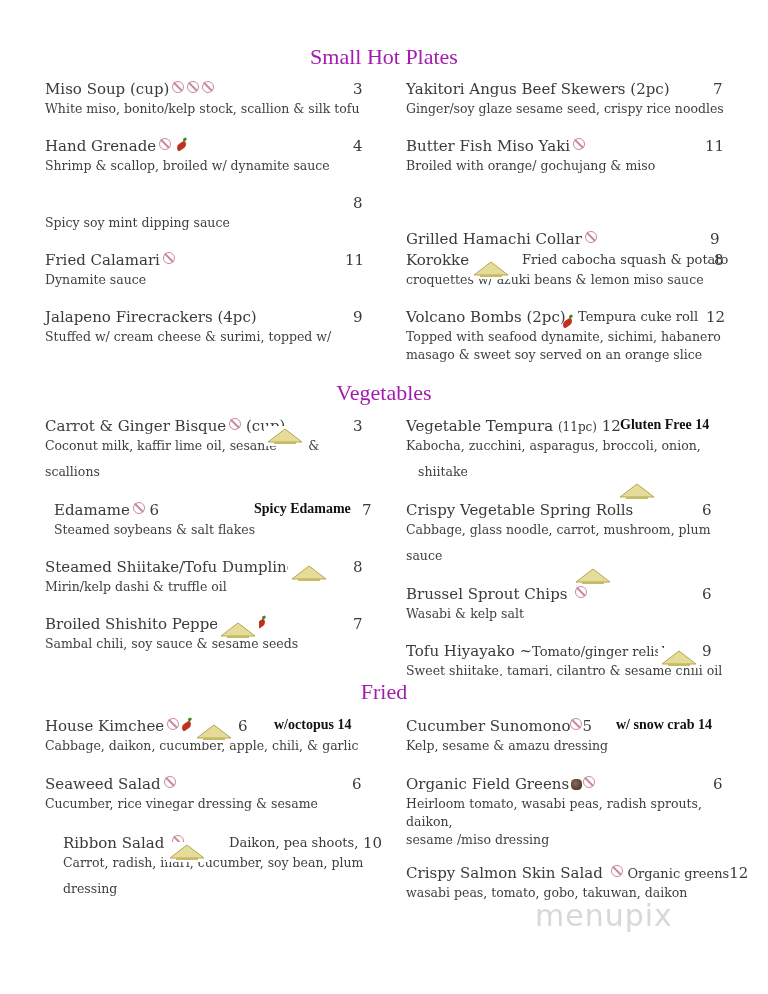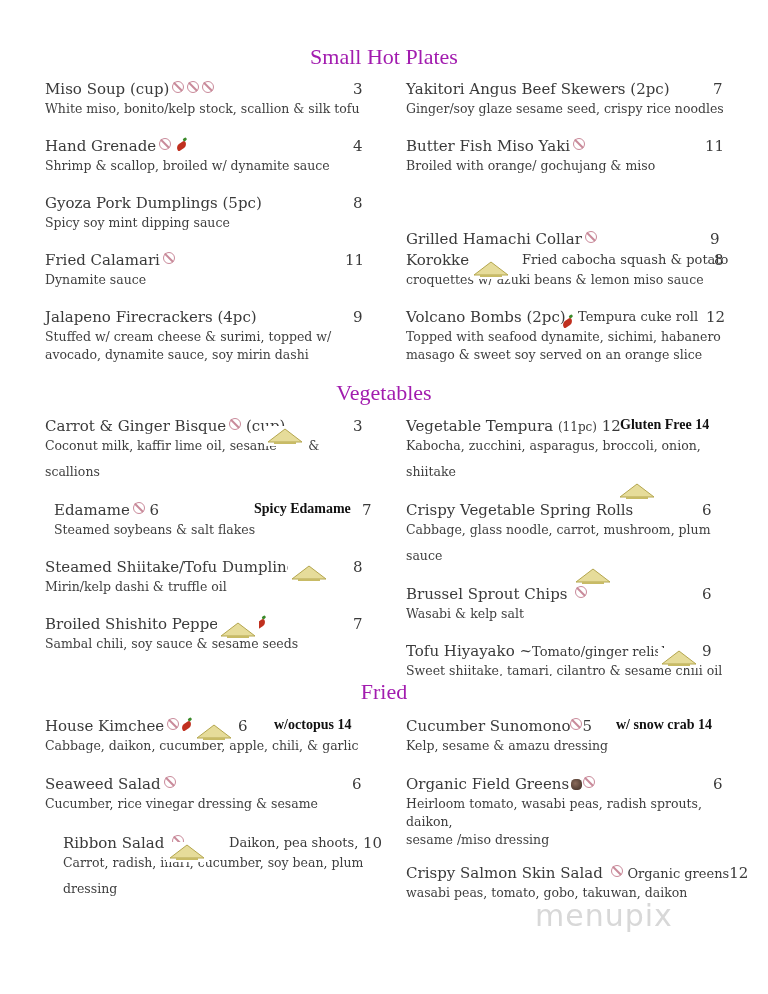--- a/index.html
+++ b/index.html
@@ -37,34 +37,33 @@
   <div class="name-row"><span>Miso Soup (cup)</span><span class="gf-icon"></span><span class="gf-icon"></span><span class="gf-icon"></span>
     <span class="price" style="left:308px;">3</span></div>
   <div class="desc">White miso, bonito/kelp stock, scallion &amp; silk tofu</div>
 </div>
 <div class="item" style="left:45px;top:137px;width:320px;">
   <div class="name-row"><span>Hand Grenade</span><span class="gf-icon"></span><span class="chili-icon"></span>
     <span class="price" style="left:308px;">4</span></div>
   <div class="desc">Shrimp &amp; scallop, broiled w/ dynamite sauce</div>
 </div>
 <div class="item" style="left:45px;top:194px;width:320px;">
-  <div class="name-row"><span>Gyoza Pork Dumplings (5pc)</span>
+  <div class="name-row">
     <span class="price" style="left:308px;">8</span></div>
   <div class="desc">Spicy soy mint dipping sauce</div>
 </div>
 <div class="item" style="left:45px;top:251px;width:320px;">
   <div class="name-row"><span>Fried Calamari</span><span class="gf-icon"></span>
     <span class="price" style="left:300px;">11</span></div>
   <div class="desc">Dynamite sauce</div>
 </div>
 <div class="item" style="left:45px;top:308px;width:320px;">
   <div class="name-row"><span>Jalapeno Firecrackers (4pc)</span>
     <span class="price" style="left:308px;">9</span></div>
   <div class="desc">Stuffed w/ cream cheese &amp; surimi, topped w/</div>
-  <div class="desc">avocado, dynamite sauce, soy mirin dashi</div>
 </div>
 
 <div class="item" style="left:406px;top:80px;width:320px;">
   <div class="name-row"><span>Yakitori Angus Beef Skewers (2pc)</span>
     <span class="price" style="left:307px;">7</span></div>
   <div class="desc">Ginger/soy glaze sesame seed, crispy rice noodles</div>
 </div>
 <div class="item" style="left:406px;top:137px;width:320px;">
   <div class="name-row"><span>Butter Fish Miso Yaki</span><span class="gf-icon"></span>
     <span class="price" style="left:299px;">11</span></div>
@@ -108,21 +107,21 @@
 <div class="item" style="left:45px;top:615px;width:320px;">
   <div class="name-row"><span>Broiled Shishito Pepper</span><span class="chili-icon" style="margin-left:30px;"></span>
     <span class="price" style="left:308px;">7</span></div>
   <div class="desc">Sambal chili, soy sauce &amp; sesame seeds</div>
 </div>
 
 <div class="item" style="left:406px;top:417px;width:320px;">
   <div class="name-row"><span>Vegetable Tempura</span> <span style="font-size:12px;">(11pc)</span> <span>12</span>
     <span class="extra-bold" style="left:214px;">Gluten Free 14</span></div>
   <div class="desc">Kabocha, zucchini, asparagus, broccoli, onion,</div>
-  <div class="desc" style="margin-top:8px;">shiitake</div>
+  <div class="desc" style="margin-top:8px;margin-left:12px;">shiitake</div>
 </div>
 <div class="item" style="left:406px;top:501px;width:320px;">
   <div class="name-row"><span>Crispy Vegetable Spring Rolls</span>
     <span class="price" style="left:296px;">6</span></div>
   <div class="desc">Cabbage, glass noodle, carrot, mushroom, plum</div>
   <div class="desc" style="margin-top:8px;">sauce</div>
 </div>
 <div class="item" style="left:406px;top:585px;width:320px;">
   <div class="name-row"><span>Brussel Sprout Chips</span> <span class="gf-icon"></span>
     <span class="price" style="left:296px;">6</span></div>

